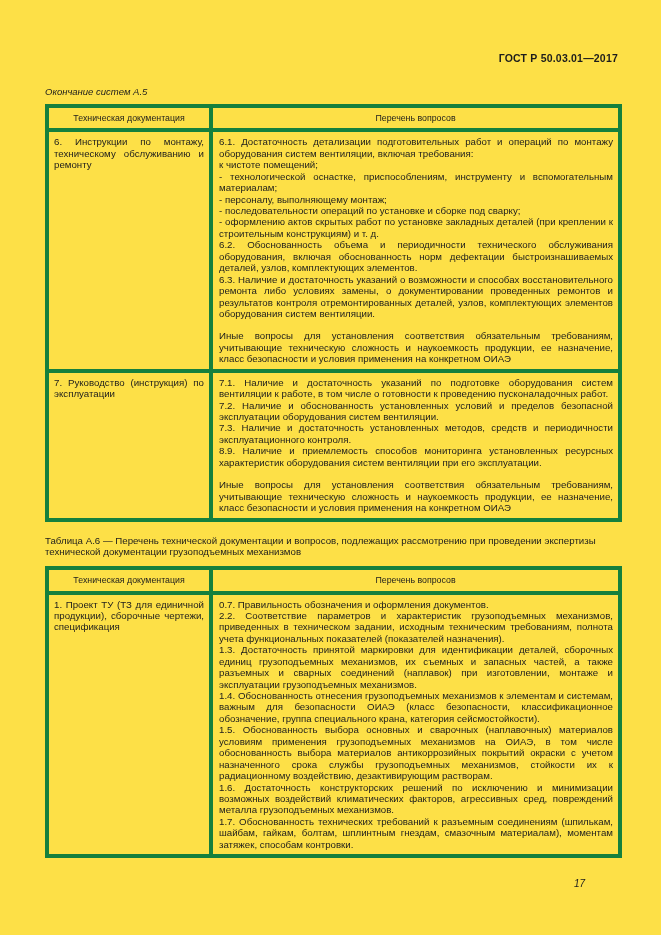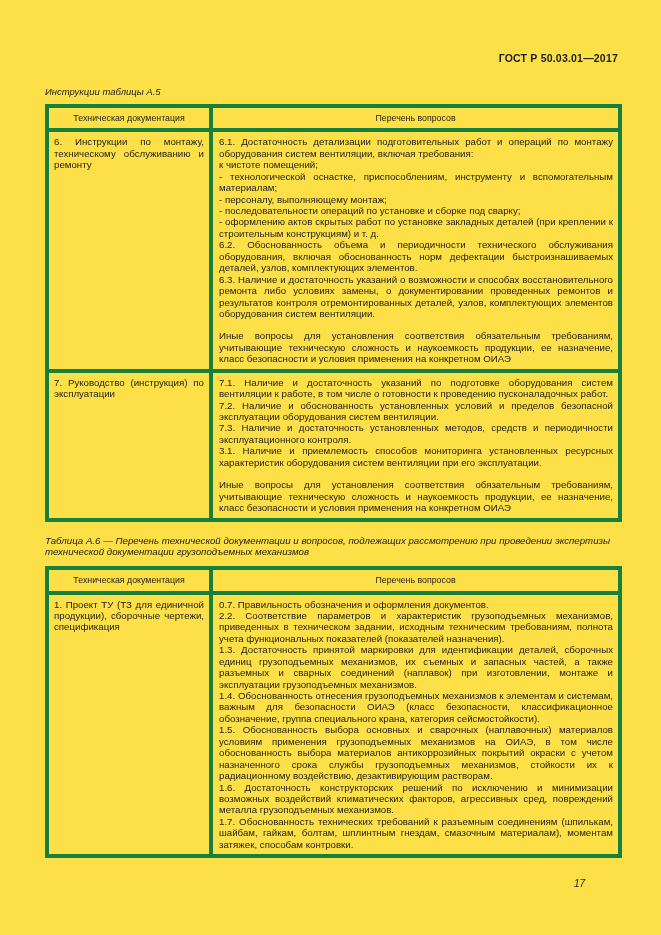--- a/index.html
+++ b/index.html
@@ -68,38 +68,37 @@
   }
   .q-gap {
     height: 11px;
   }
   .table-a6-caption {
     margin-top: 13px;
     font-size: 9.7px;
     line-height: 1.22;
     text-align: left;
     width: 573px;
-    font-style: italic;
   }
   .page-number {
     position: absolute;
     right: 76px;
     bottom: 46px;
     font-size: 10px;
     font-style: italic;
   }
 </style>
 </head>
 <body>
 
 <div class="page">
 
   <div class="gost-header">ГОСТ Р 50.03.01—2017</div>
 
-  <div class="continuation-caption">Инструкции таблицы А.5</div>
+  <div class="continuation-caption">Окончание систем А.5</div>
 
   <table class="doc-table first">
     <colgroup>
       <col class="col-doc">
       <col class="col-q">
     </colgroup>
     <thead>
       <tr>
         <th>Техническая документация</th>
         <th>Перечень вопросов</th>
@@ -120,21 +119,21 @@
             <div class="q-gap"></div>
             <div class="q-par">Иные вопросы для установления соответствия обязательным требованиям, учитывающие техническую сложность и наукоемкость продукции, ее назначение, класс безопасности и условия применения на конкретном ОИАЭ</div>
           </td>
         </tr>
         <tr>
           <td class="doc-cell">7. Руководство (инструкция) по эксплуатации</td>
           <td class="q-cell">
             <div class="q-par">7.1. Наличие и достаточность указаний по подготовке оборудования систем вентиляции к работе, в том числе о готовности к проведению пусконаладочных работ.</div>
             <div class="q-par">7.2. Наличие и обоснованность установленных условий и пределов безопасной эксплуатации оборудования систем вентиляции.</div>
             <div class="q-par">7.3. Наличие и достаточность установленных методов, средств и периодичности эксплуатационного контроля.</div>
-            <div class="q-par">3.1. Наличие и приемлемость способов мониторинга установленных ресурсных характеристик оборудования систем вентиляции при его эксплуатации.</div>
+            <div class="q-par">8.9. Наличие и приемлемость способов мониторинга установленных ресурсных характеристик оборудования систем вентиляции при его эксплуатации.</div>
             <div class="q-gap"></div>
             <div class="q-par">Иные вопросы для установления соответствия обязательным требованиям, учитывающие техническую сложность и наукоемкость продукции, ее назначение, класс безопасности и условия применения на конкретном ОИАЭ</div>
           </td>
         </tr>
       </tbody>
   </table>
 
   <div class="table-a6-caption">Таблица А.6 — Перечень технической документации и вопросов, подлежащих рассмотрению при проведении экспертизы технической документации грузоподъемных механизмов</div>
 
   <table class="doc-table second">

